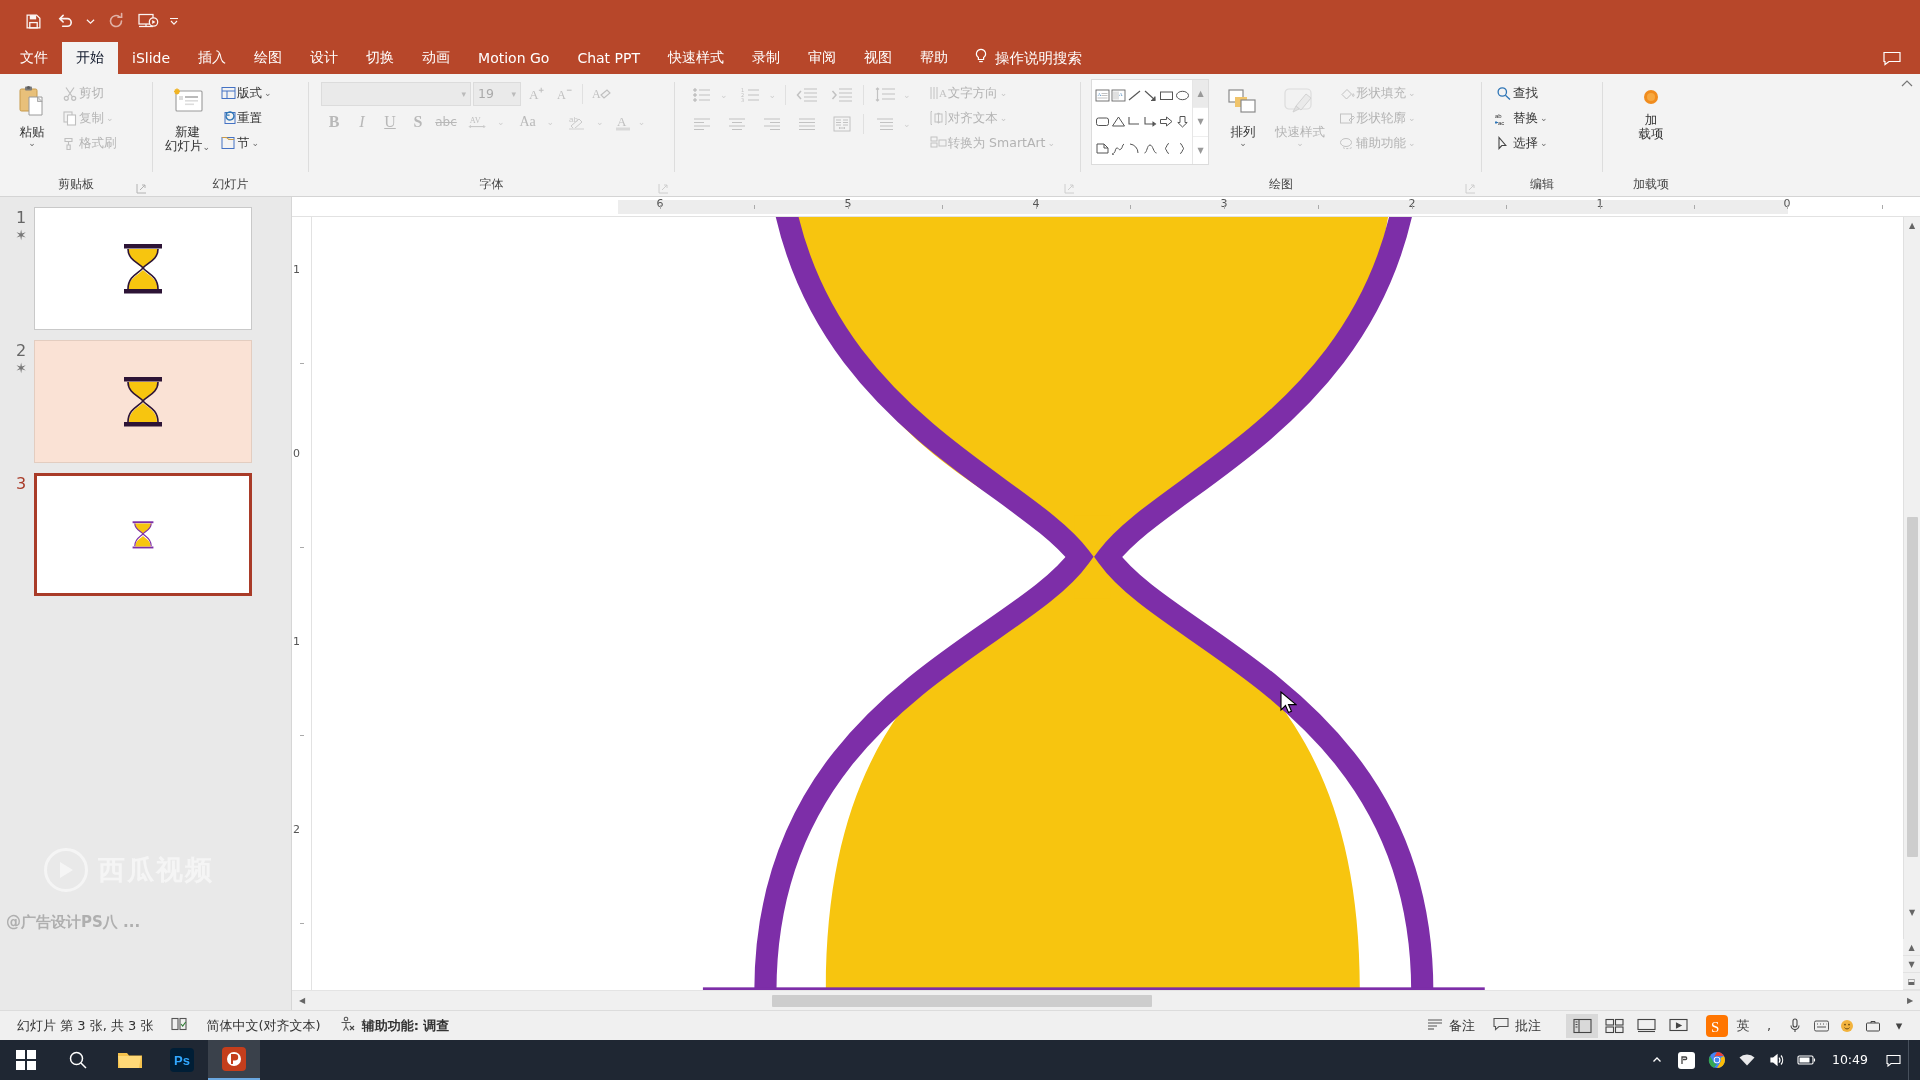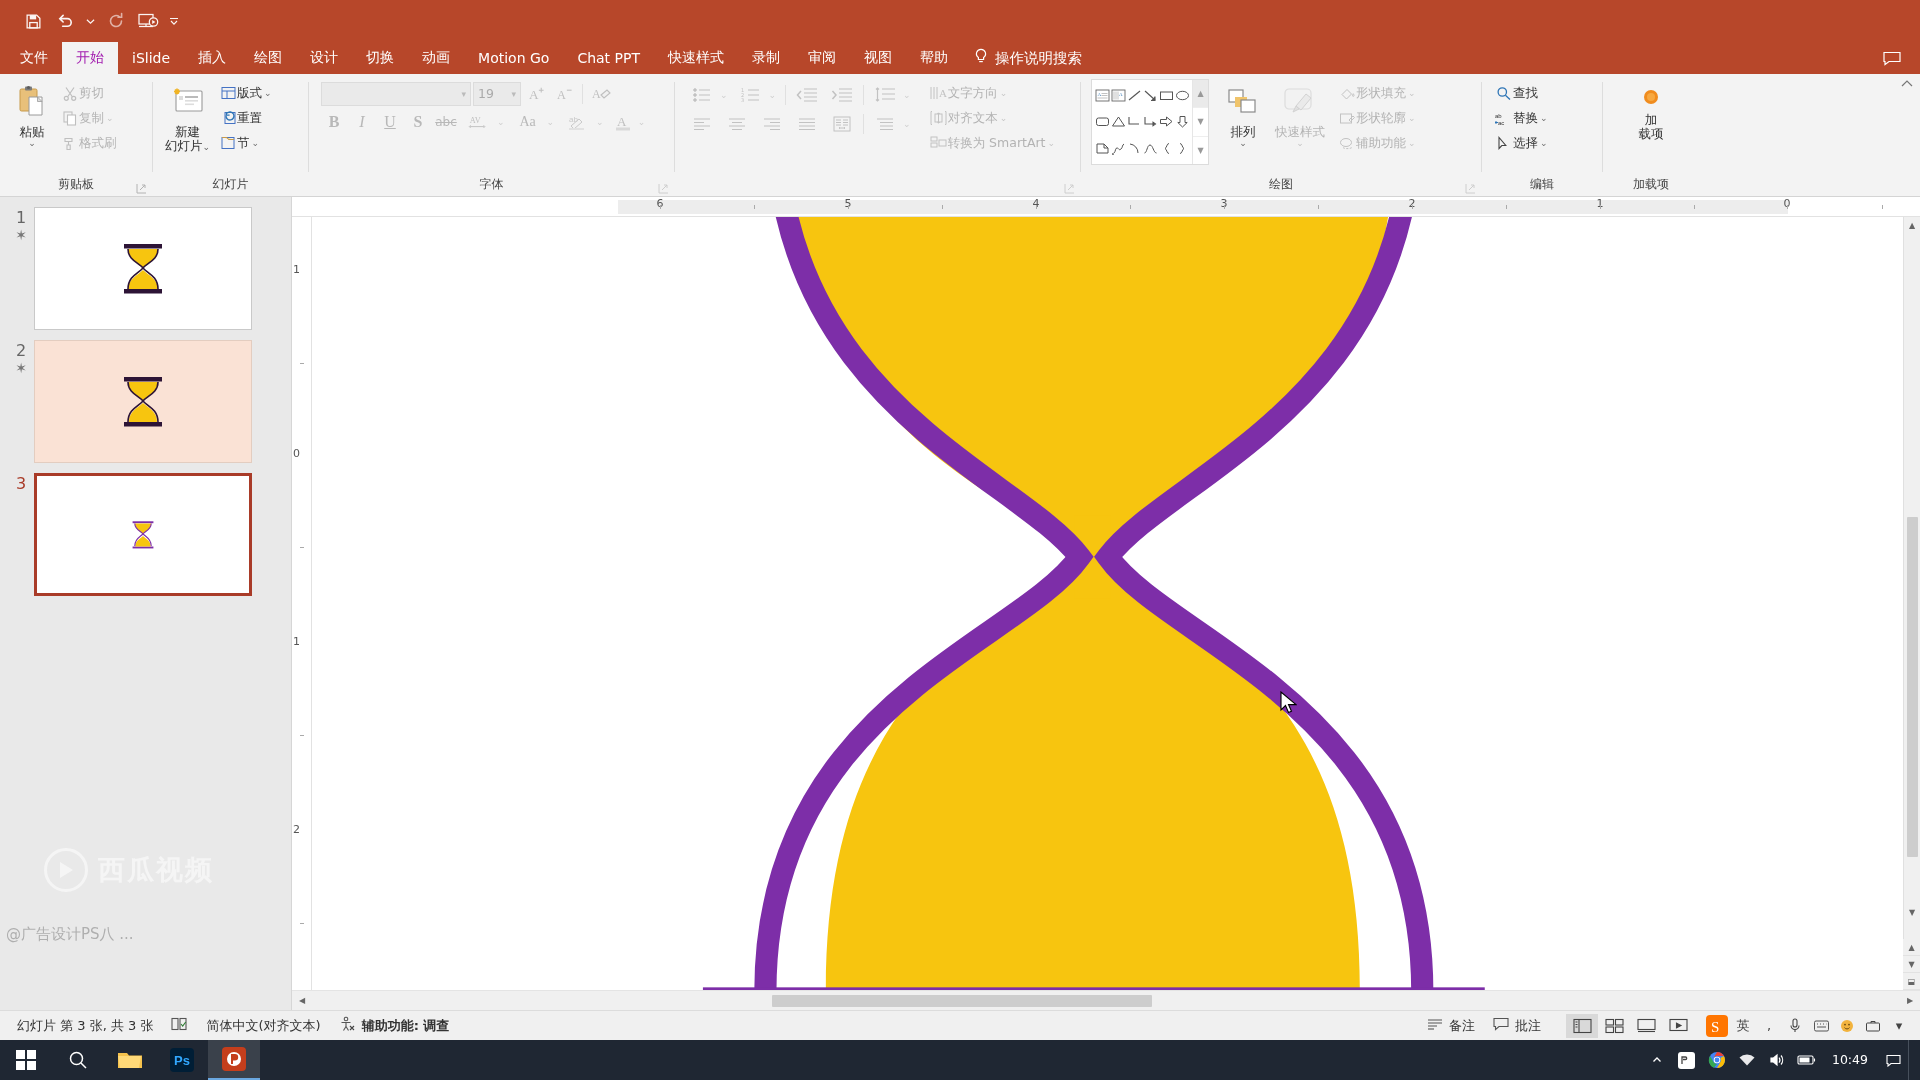--- a/index.html
+++ b/index.html
@@ -41,21 +41,21 @@
 
   
   .tabstrip {
     height:32px; background:#B7472A; display:flex; align-items:stretch; position:relative;
     flex:0 0 32px; padding-left:6px;
   }
   .tab {
     color:#fff; font-size:14px; padding:0 14px; display:flex; align-items:center;
     height:32px; white-space:nowrap;
   }
-  .tab.active { background:#F3F3F3; color:#a21caf; }
+  .tab.active { background:#F3F3F3; color:#0f172a; }
   .tab.latin { font-size:14px; }
   .tellme { display:flex; align-items:center; gap:7px; color:#fff; font-size:14.5px; padding:0 12px; }
   .tab-right { margin-left:auto; display:flex; align-items:center; padding-right:10px; }
 
   
   .ribbon {
     background:#F3F3F3; border-bottom:1px solid #d4d4d4; position:relative;
     flex:0 0 122px; display:flex; align-items:stretch;
   }
   .rgroup { position:relative; display:flex; flex-direction:column; height:122px; }
@@ -910,21 +910,21 @@
       </div>
 
       <div class="wm" style="left:44px; bottom:118px;">
         <span class="wm-circle">
           <svg width="22" height="22" viewBox="0 0 22 22">
               <path d="M5 3v16l13-8z" fill="#fff"></path>
             </svg>
         </span>
         <span class="wm-text">西瓜视频</span>
       </div>
-      <div class="wm2" style="left:6px; bottom:66px;">@广告设计PS八 ...</div>
+      <div class="wm2" style="left:6px; bottom:78px;font-weight:bold;">@广告设计PS八 ...</div>
     </div>
 
     <div class="slidepane">
 
       <div class="hruler">
         <div class="band" style="left:326px; width:1170px;"></div>
         <div class="tick" style="left:368px;">6</div>
         <div class="tick" style="left:556px;">5</div>
         <div class="tick" style="left:744px;">4</div>
         <div class="tick" style="left:932px;">3</div>

